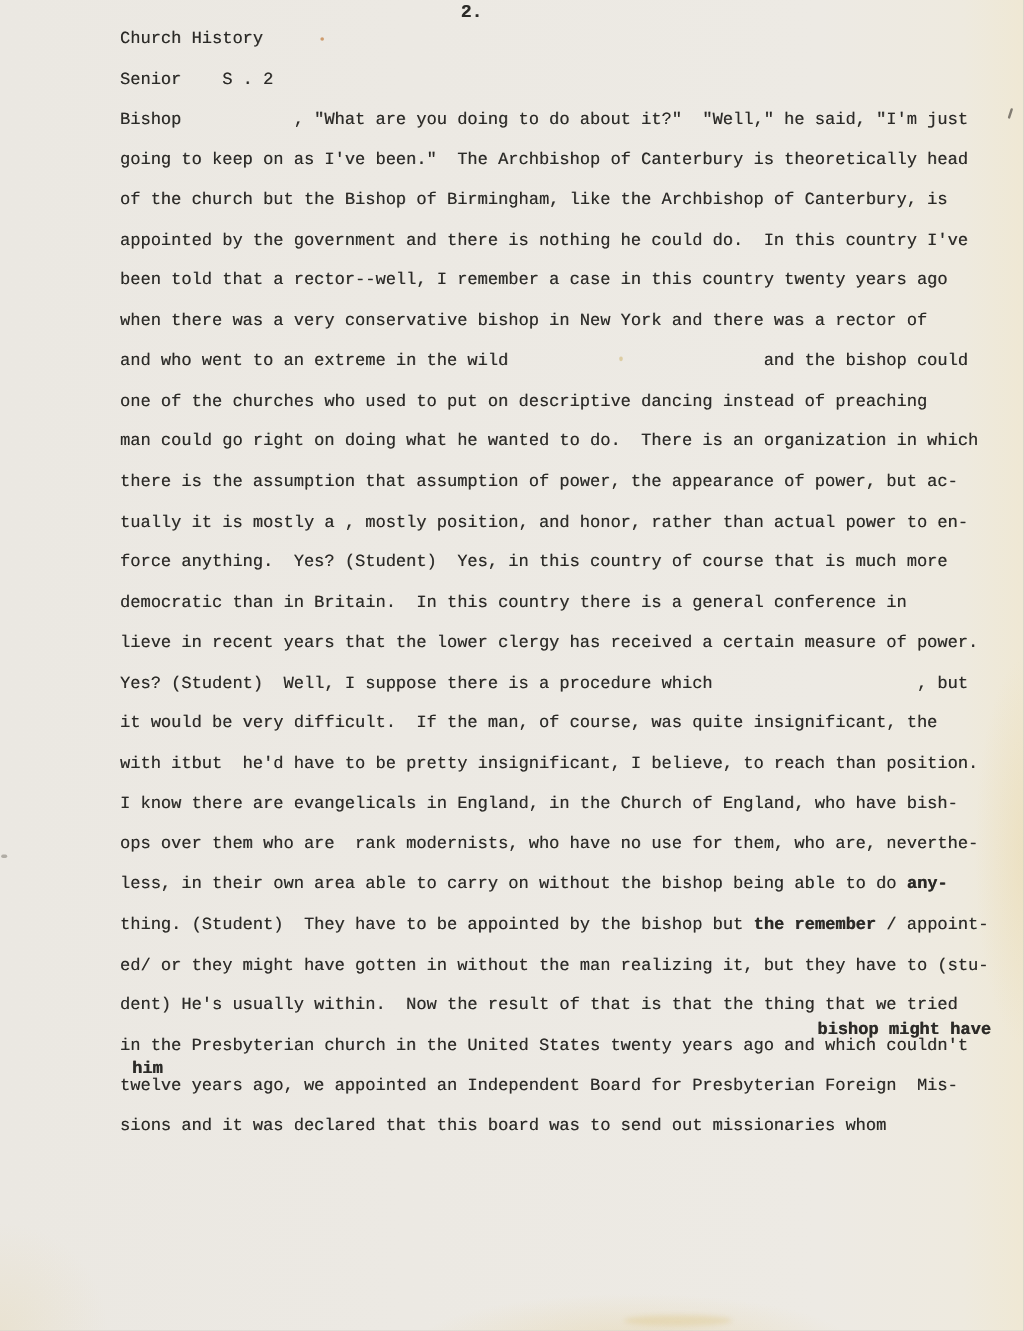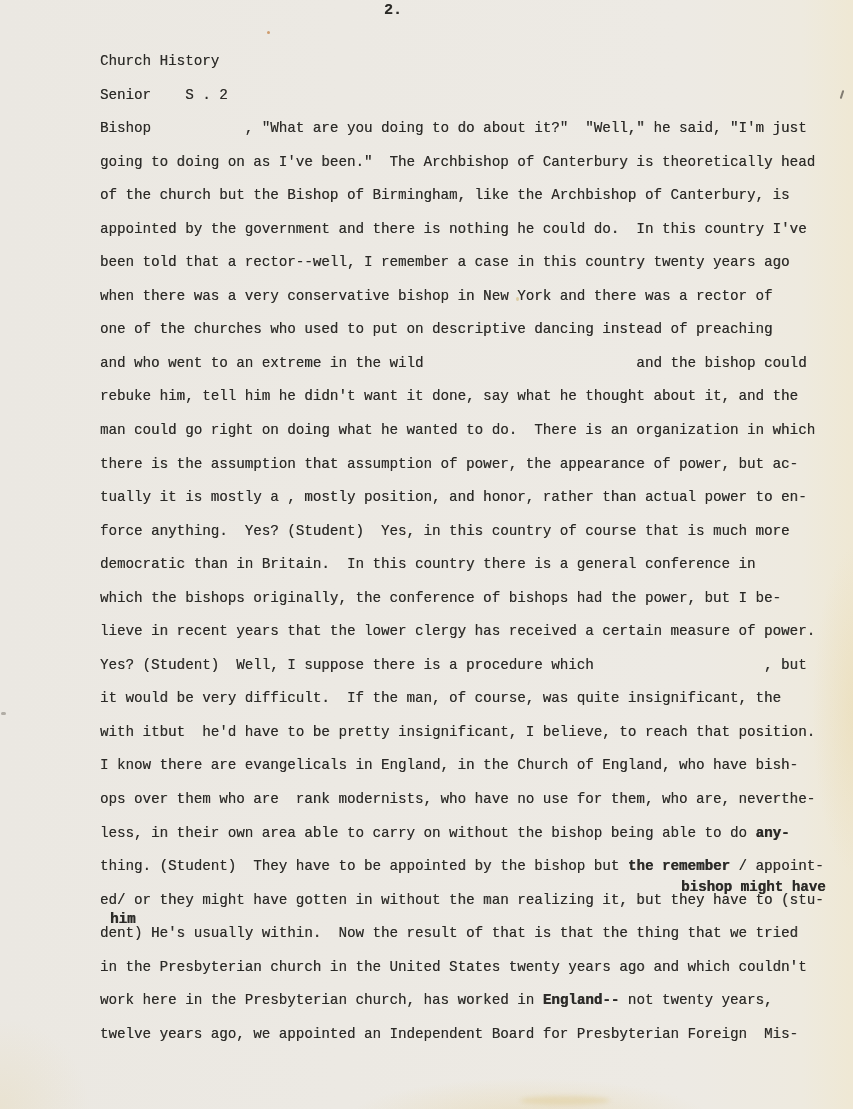--- a/index.html
+++ b/index.html
@@ -26,21 +26,21 @@
     left: 0;
     width: 786px;
     text-align: center;
     font-size: 15px;
     line-height: 20px;
     font-weight: bold;
     text-shadow: 0.3px 0 0 rgba(43,42,39,0.55);
   }
   .doc-body {
     position: absolute;
-    top: 45px;
+    top: 17px;
     left: 100px;
     width: 745px;
   }
   .line {
     white-space: pre;
     font-size: 14.2px;
     line-height: 33.55px;
     height: 33.55px;
     text-shadow: 0.3px 0 0 rgba(43,42,39,0.55);
   }
@@ -74,49 +74,47 @@
 </head>
 <body>
 
 <div class="page">
   <div class="page-number">2.</div>
 
   <div class="doc-body">
       <div class="line"><span class="seg">Church History</span></div>
       <div class="line"><span class="seg">Senior    S . 2</span></div>
       <div class="line"><span class="seg">Bishop           , "What are you doing to do about it?"  "Well," he said, "I'm just</span></div>
-      <div class="line"><span class="seg">going to doing on as I've been."  The Archbishop of Canterbury is theoretically head</span></div>
+      <div class="line"><span class="seg">going to keep on as I've been."  The Archbishop of Canterbury is theoretically head</span></div>
       <div class="line"><span class="seg">of the church but the Bishop of Birmingham, like the Archbishop of Canterbury, is</span></div>
       <div class="line"><span class="seg">appointed by the government and there is nothing he could do.  In this country I've</span></div>
       <div class="line"><span class="seg">been told that a rector--well, I remember a case in this country twenty years ago</span></div>
       <div class="line"><span class="seg">when there was a very conservative bishop in New York and there was a rector of</span></div>
+      <div class="line"><span class="seg">and who went to an extreme in the wild                         and the bishop could</span></div>
       <div class="line"><span class="seg">one of the churches who used to put on descriptive dancing instead of preaching</span></div>
-      <div class="line"><span class="seg">and who went to an extreme in the wild                         and the bishop could</span></div>
-      <div class="line"><span class="seg">rebuke him, tell him he didn't want it done, say what he thought about it, and the</span></div>
       <div class="line"><span class="seg">man could go right on doing what he wanted to do.  There is an organization in which</span></div>
       <div class="line"><span class="seg">there is the assumption that assumption of power, the appearance of power, but ac-</span></div>
       <div class="line"><span class="seg">tually it is mostly a , mostly position, and honor, rather than actual power to en-</span></div>
       <div class="line"><span class="seg">force anything.  Yes? (Student)  Yes, in this country of course that is much more</span></div>
       <div class="line"><span class="seg">democratic than in Britain.  In this country there is a general conference in</span></div>
-      <div class="line"><span class="seg">which the bishops originally, the conference of bishops had the power, but I be-</span></div>
       <div class="line"><span class="seg">lieve in recent years that the lower clergy has received a certain measure of power.</span></div>
       <div class="line"><span class="seg">Yes? (Student)  Well, I suppose there is a procedure which                    , but</span></div>
       <div class="line"><span class="seg">it would be very difficult.  If the man, of course, was quite insignificant, the</span></div>
-      <div class="line"><span class="seg">with itbut  he'd have to be pretty insignificant, I believe, to reach that position.</span></div>
+      <div class="line"><span class="seg">with itbut  he'd have to be pretty insignificant, I believe, to reach than position.</span></div>
       <div class="line"><span class="seg">I know there are evangelicals in England, in the Church of England, who have bish-</span></div>
       <div class="line"><span class="seg">ops over them who are  rank modernists, who have no use for them, who are, neverthe-</span></div>
       <div class="line"><span class="seg">less, in their own area able to carry on without the bishop being able to do </span><span class="seg bold">any-</span></div>
       <div class="line inset-a"><span class="seg bold">bishop might have</span></div>
       <div class="line"><span class="seg">thing. (Student)  They have to be appointed by the bishop but </span><span class="seg bold">the remember</span><span class="seg"> / appoint-</span></div>
       <div class="line inset-b"><span class="seg bold">him</span></div>
       <div class="line"><span class="seg">ed/ or they might have gotten in without the man realizing it, but they have to (stu-</span></div>
       <div class="line"><span class="seg">dent) He's usually within.  Now the result of that is that the thing that we tried</span></div>
       <div class="line"><span class="seg">in the Presbyterian church in the United States twenty years ago and which couldn't</span></div>
-      <div class="line"><span class="seg">work here in the Presbyterian church, has worked in </span><span class="seg bold">England--</span><span class="seg"> not twenty years,</span></div>
       <div class="line"><span class="seg">twelve years ago, we appointed an Independent Board for Presbyterian Foreign  Mis-</span></div>
+      <div class="line"><span class="seg">sions and it was declared that this board was to send out missionaries whom</span></div>
     </div>
 
   <div class="speck speck-orange"></div>
   <div class="speck speck-tick"></div>
   <div class="speck speck-edge"></div>
   <div class="speck speck-smudge"></div>
   <div class="speck speck-dot"></div>
 </div>
 
 </body></html>

